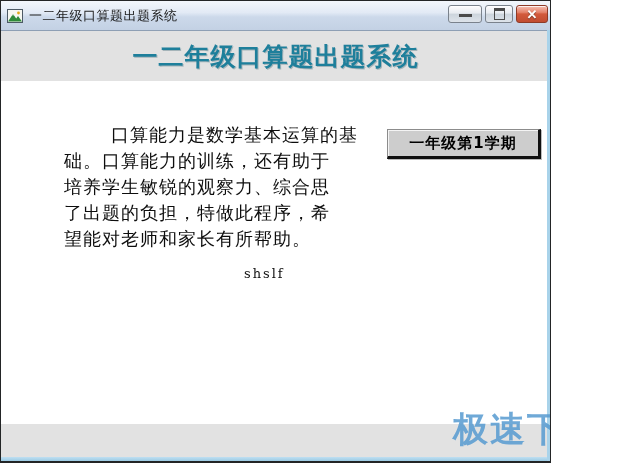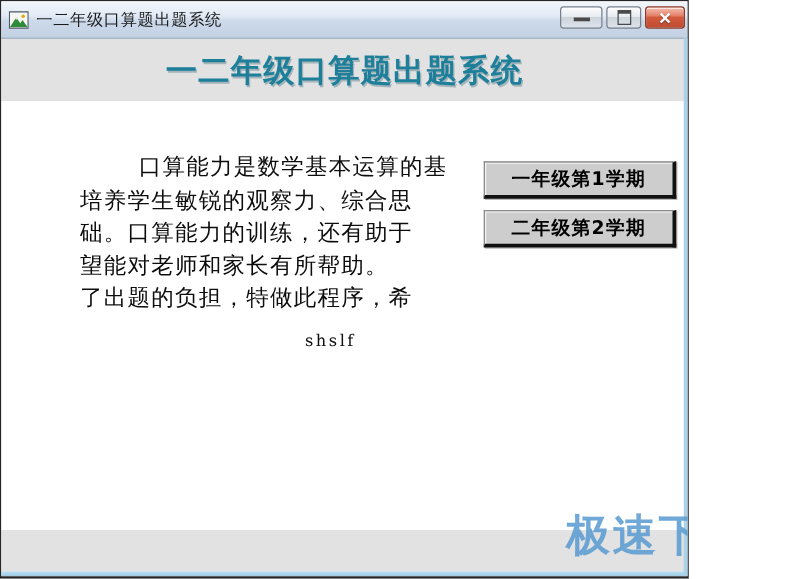--- a/index.html
+++ b/index.html
@@ -37,26 +37,26 @@
   .header-title {
     color:#1e7f9b; font-size:25px; font-weight:bold; letter-spacing:1px;
     text-shadow:1px 1px 0 rgba(22,72,90,0.30);
   }
   
   .content { position:relative; height:343px; background:#fff; }
   .intro {
     position:absolute; left:63px; top:41px; font-family:"DejaVu Serif", serif;
     font-size:18px; line-height:26px; letter-spacing:1px; color:#0d0d0d; white-space:nowrap;
   }
-  .intro .indent { padding-left:47px;font-family:Liberation Mono, monospace; }
+  .intro .indent { padding-left:47px; }
   .signature { margin-top:9px; padding-left:180px; font-size:13px; letter-spacing:2px; }
   .btn-col { position:absolute; left:386px; top:48px; }
   .sem-btn {
     display:flex; align-items:center; justify-content:center;
-    width:154px; height:30px; box-sizing:border-box; margin-bottom:9px;
+    width:154px; height:30px; box-sizing:border-box; margin-bottom:21px;
     background:#cdcdcd; cursor:pointer; padding:0;
     border-top:1px solid #8c8c8c; border-left:1px solid #8c8c8c;
     border-right:3px solid #101010; border-bottom:3px solid #101010;
     box-shadow:inset 1px 1px 0 #f4f4f4, 1px 1px 0 rgba(120,120,120,0.5);
     font-family:"DejaVu Sans", sans-serif; font-size:15px; font-weight:bold;
     color:#000; letter-spacing:1px; white-space:nowrap;
   }
   
   .footer { height:33px; background:#e2e2e2; }
   .frame-bottom { height:4px; background:linear-gradient(to bottom,#bfdff2,#9ccbe4); }
@@ -94,30 +94,29 @@
   </div>
 
   <div class="header">
     <div class="header-title">一二年级口算题出题系统</div>
   </div>
 
   <div class="content">
 
     <div class="intro">
       <div class="indent">口算能力是数学基本运算的基</div>
+      <div>础。口算能力的训练，还有助于</div>
       <div>培养学生敏锐的观察力、综合思</div>
-      <div>础。口算能力的训练，还有助于</div>
+      <div>了出题的负担，特做此程序，希</div>
       <div>望能对老师和家长有所帮助。</div>
-      <div>了出题的负担，特做此程序，希</div>
       <div class="signature">shslf</div>
     </div>
 
     <div class="btn-col">
       <button class="sem-btn">一年级第1学期</button>
-      <button class="sem-btn">二年级第2学期</button>
     </div>
 
   </div>
 
   <div class="footer"></div>
   <div class="frame-bottom"></div>
   <div class="frame-right"></div>
 
   <div class="watermark">极速下载站</div>
 

